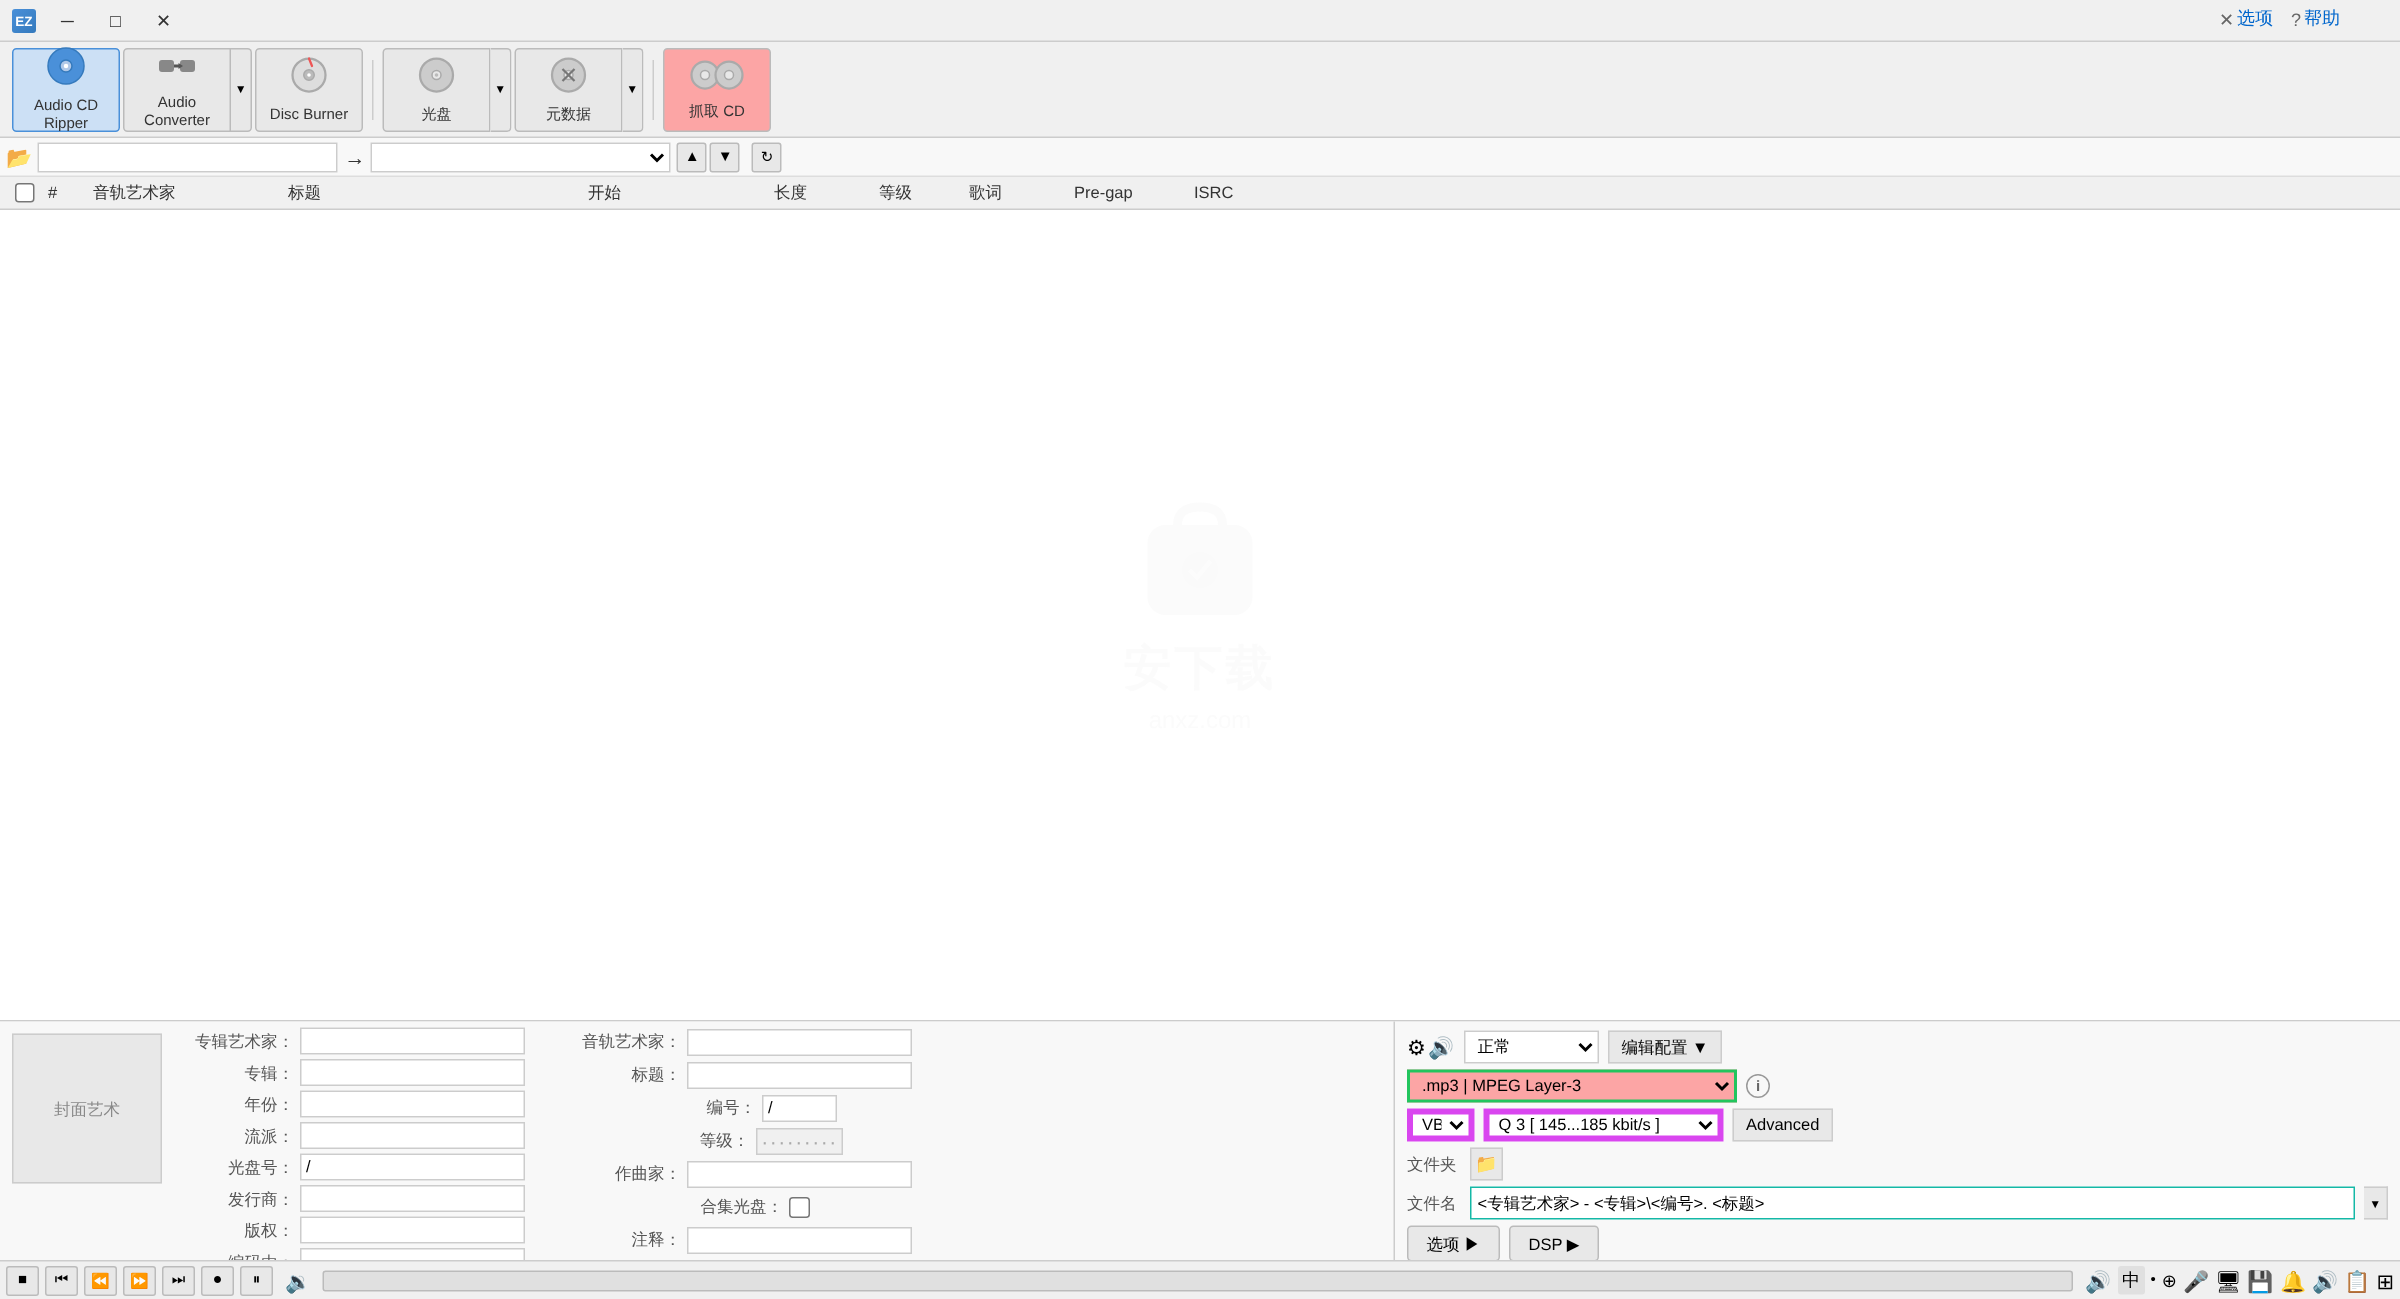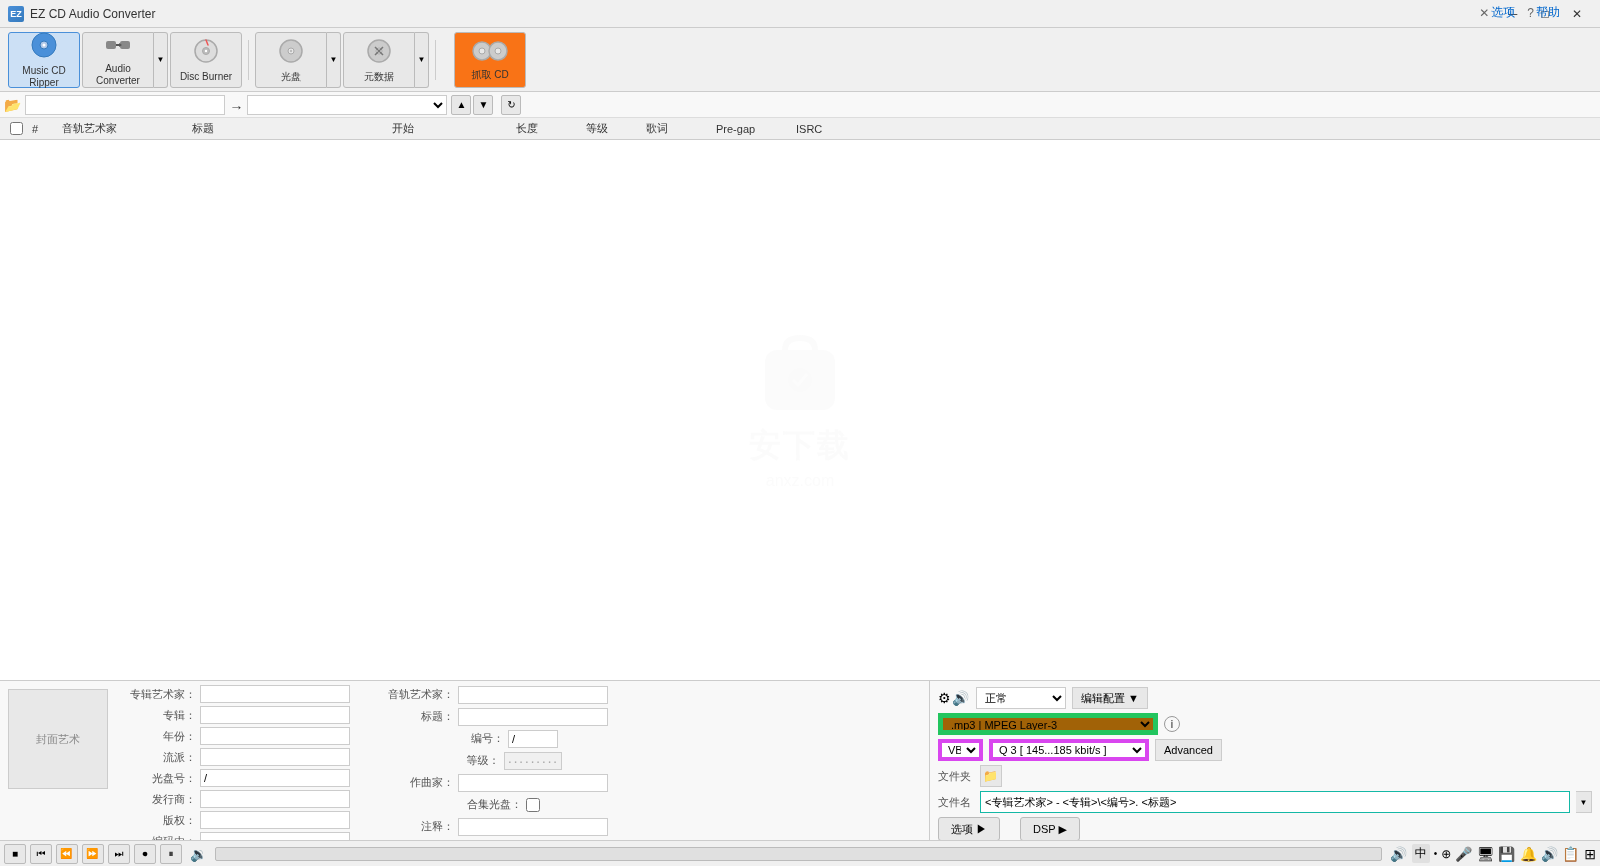--- a/index.html
+++ b/index.html
@@ -286,22 +286,22 @@
       gap: 4px;
     }
     .format-row {
       display: flex;
       align-items: center;
       gap: 6px;
       height: 24px;
     }
     .format-select {
       height: 22px;
-      border: 5px solid #22c55e;
-      background: #a16207;
+      border: 2px solid #22c55e;
+      background: #fca5a5;
       padding: 0 4px;
       font-size: 11px;
     }
     .format-config-btn {
       height: 22px;
       padding: 0 8px;
       border: 1px solid #ccc;
       background: #e8e8e8;
       cursor: pointer;
       font-size: 11px;
@@ -358,21 +358,21 @@
       border: 1px solid #ccc;
       border-left: none;
       background: #e8e8e8;
       cursor: pointer;
       display: flex; align-items: center; justify-content: center;
       font-size: 8px;
     }
     .bottom-action-row {
       display: flex;
       align-items: flex-start;
-      gap: 20px;
+      gap: 6px;
       margin-top: auto;
     }
     .action-btn {
       height: 24px;
       padding: 0 12px;
       border: 1px solid #bbb;
       background: #e8e8e8;
       cursor: pointer;
       font-size: 11px;
       border-radius: 3px;
@@ -435,21 +435,20 @@
       width: 14px; height: 14px; cursor: pointer;
     }
   </style>
 </head>
 <body>
 
 <div class="title-bar">
   <div class="title-bar-icon">
     <span style="font-size:9px">EZ</span>
   </div>
-  <span class="title-text">EZ CD Audio Converter</span>
   <div class="title-controls">
     <button class="title-btn">─</button>
     <button class="title-btn">□</button>
     <button class="title-btn close">✕</button>
   </div>
 </div>
 
 <div style="position:absolute; top:4px; right:40px; display:flex; gap:12px; z-index:100; align-items:center;">
   <div class="top-right-btn">
     <span style="color:#666;">✕</span>
@@ -463,21 +462,21 @@
 
 <div class="toolbar">
   <div class="toolbar-btn active">
     <div class="toolbar-btn-icon">
       <svg width="28" height="28" viewBox="0 0 28 28">
         <circle cx="14" cy="14" r="12" fill="#4a90d9" stroke="#357abd" stroke-width="1"></circle>
         <circle cx="14" cy="14" r="4" fill="#b0c8e8" stroke="#357abd" stroke-width="1"></circle>
         <circle cx="14" cy="14" r="1.5" fill="#fff"></circle>
       </svg>
     </div>
-    <span class="toolbar-btn-label">Music CD Ripper</span>
+    <span class="toolbar-btn-label">Audio CD Ripper</span>
   </div>
 
   <div class="toolbar-btn-with-arrow">
     <div class="toolbar-btn no-right-radius">
       <div class="toolbar-btn-icon">
         <svg width="28" height="24" viewBox="0 0 28 24">
           <rect x="2" y="8" width="10" height="8" rx="2" fill="#888"></rect>
           <rect x="16" y="8" width="10" height="8" rx="2" fill="#888"></rect>
           <path d="M12 12 L16 12" stroke="#555" stroke-width="2" marker-end="url(#arr)"></path>
           <polygon points="15,10 18,12 15,14" fill="#555"></polygon>
@@ -525,21 +524,21 @@
           <path d="M10 10 L18 18 M18 10 L10 18" stroke="#777" stroke-width="1.5"></path>
         </svg>
       </div>
       <span class="toolbar-btn-label">元数据</span>
     </div>
     <div class="toolbar-btn-arrow">▼</div>
   </div>
 
   <div class="toolbar-separator"></div>
 
-  <div class="toolbar-btn" style="background:#f97316;margin-left:12px;">
+  <div class="toolbar-btn" style="background:#fca5a5;">
     <div class="toolbar-btn-icon">
       <svg width="36" height="24" viewBox="0 0 36 24">
         <circle cx="10" cy="12" r="9" fill="#ccc" stroke="#aaa" stroke-width="1.5"></circle>
         <circle cx="10" cy="12" r="3" fill="#e8e8e8" stroke="#aaa" stroke-width="1"></circle>
         <circle cx="26" cy="12" r="9" fill="#ccc" stroke="#aaa" stroke-width="1.5"></circle>
         <circle cx="26" cy="12" r="3" fill="#e8e8e8" stroke="#aaa" stroke-width="1"></circle>
       </svg>
     </div>
     <span class="toolbar-btn-label">抓取 CD</span>
   </div>

